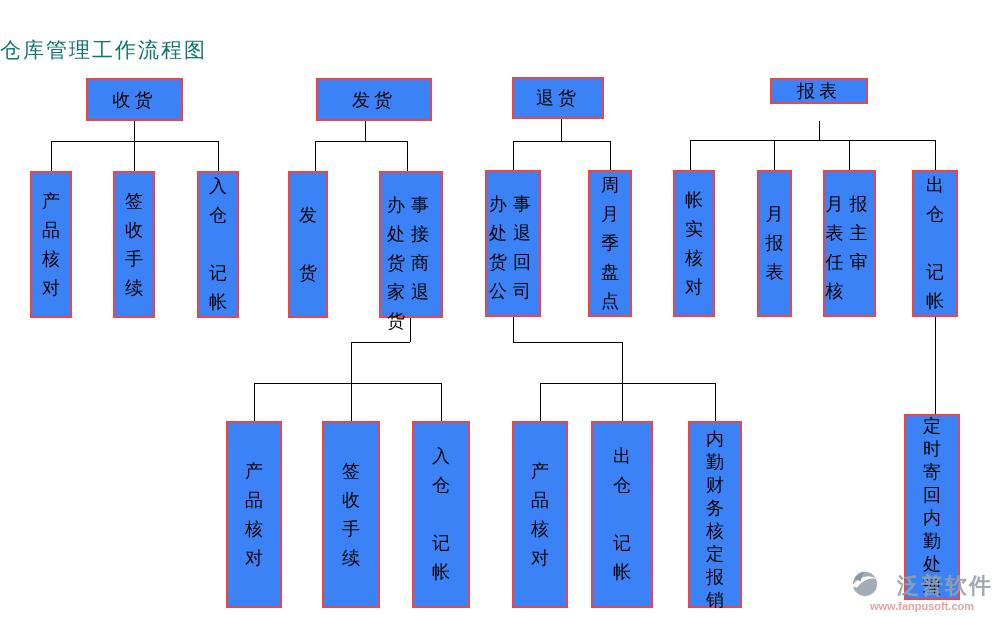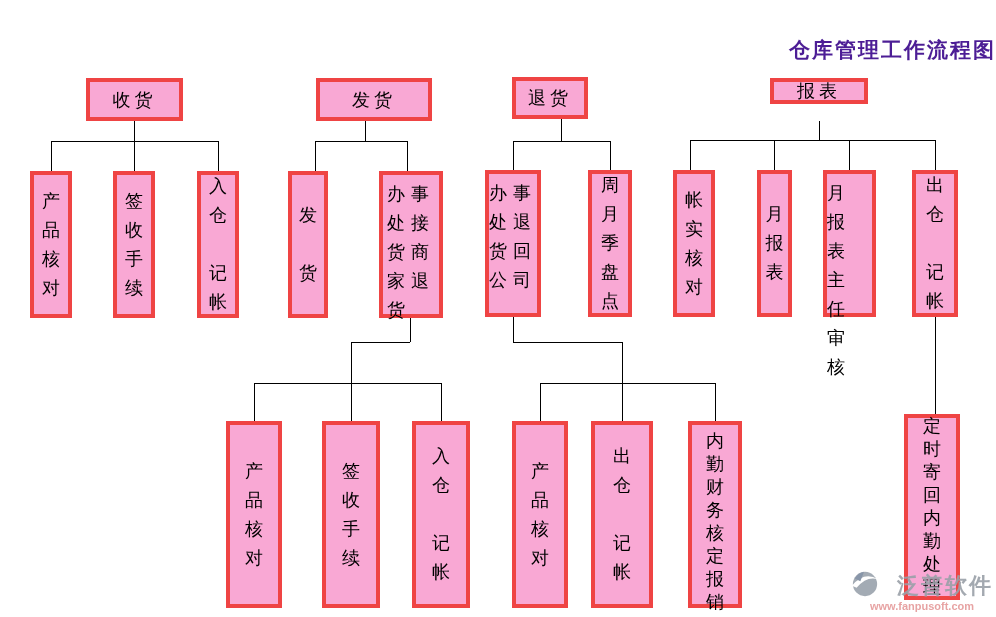--- a/index.html
+++ b/index.html
@@ -5,37 +5,37 @@
   html,body{margin:0;padding:0;background:#ffffff;}
   #canvas{
     position:relative;
     width:996px;height:617px;
     background:#ffffff;
     font-family:"Liberation Sans","DejaVu Sans",sans-serif;
     overflow:hidden;
   }
   .title{
     position:absolute;left:0;right:0;top:36px;
-    text-align:right;
-    font-size:21px;font-weight:bold;color:#4c1d95;
+    text-align:left;
+    font-size:21px;font-weight:normal;color:#0f766e;
     letter-spacing:2px;
   }
   .box{
     position:absolute;
-    border:4px solid #ef4444;
-    background:#f9a8d4;
+    border:2px solid #ef4444;
+    background:#3b82f6;
     box-sizing:border-box;
     display:flex;align-items:center;justify-content:center;
     text-align:center;
     font-size:18px;color:#000;
     line-height:29px;
     white-space:pre-line;
   }
   .root{line-height:normal;letter-spacing:4px;}
-  .cols{text-align:left;letter-spacing:6px;align-items:flex-start;padding-top:5px;}
+  .cols{text-align:left;letter-spacing:6px;align-items:flex-start;padding-top:18px;}
   .top{align-items:flex-start;padding-top:5px;}
   .tight{line-height:23px;}
   #connectors{position:absolute;left:0;top:0;}
   #connectors line{stroke:#000;stroke-width:1;shape-rendering:crispEdges;}
   .watermark{
     position:absolute;left:848px;top:570px;width:148px;
     display:flex;flex-direction:column;align-items:center;
     z-index:5;opacity:.9;
   }
   .wm-row{display:flex;align-items:center;gap:18px;}
@@ -82,21 +82,21 @@
     <line x1="690" y1="140" x2="935" y2="140"></line>
     <line x1="690" y1="140" x2="690" y2="170"></line>
     <line x1="774" y1="140" x2="774" y2="170"></line>
     <line x1="849" y1="140" x2="849" y2="170"></line>
     <line x1="935" y1="140" x2="935" y2="170"></line>
     <line x1="935" y1="317" x2="935" y2="414"></line>
   </svg>
 
   <div class="box root" style="left:86px;top:78px;width:97px;height:43px;">收货</div>
   <div class="box root" style="left:316px;top:78px;width:116px;height:43px;">发货</div>
-  <div class="box root" style="left:512px;top:77px;width:76px;height:42px;">退货</div>
+  <div class="box root" style="left:512px;top:77px;width:92px;height:42px;">退货</div>
   <div class="box root" style="left:770px;top:78px;width:98px;height:26px;">报表</div>
 
   <div class="box" style="left:30px;top:171px;width:42px;height:147px;">产
 品
 核
 对</div>
   <div class="box" style="left:113px;top:171px;width:42px;height:147px;">签
 收
 手
 续</div>

